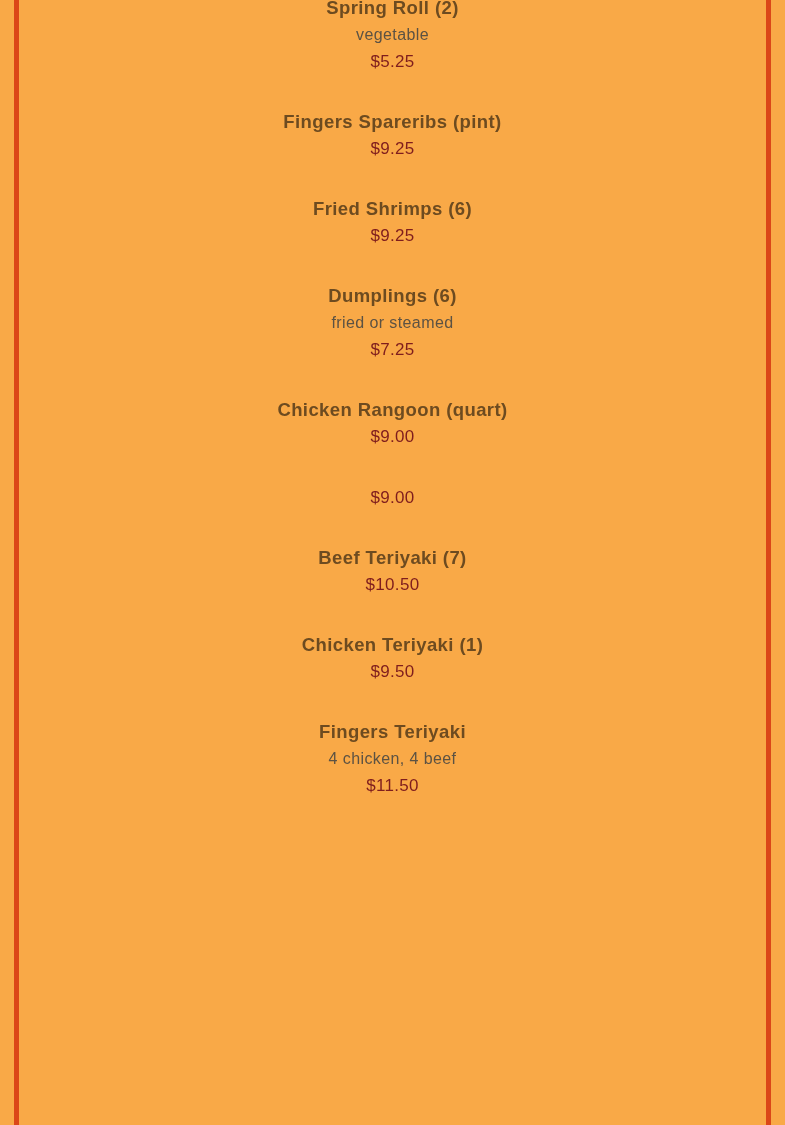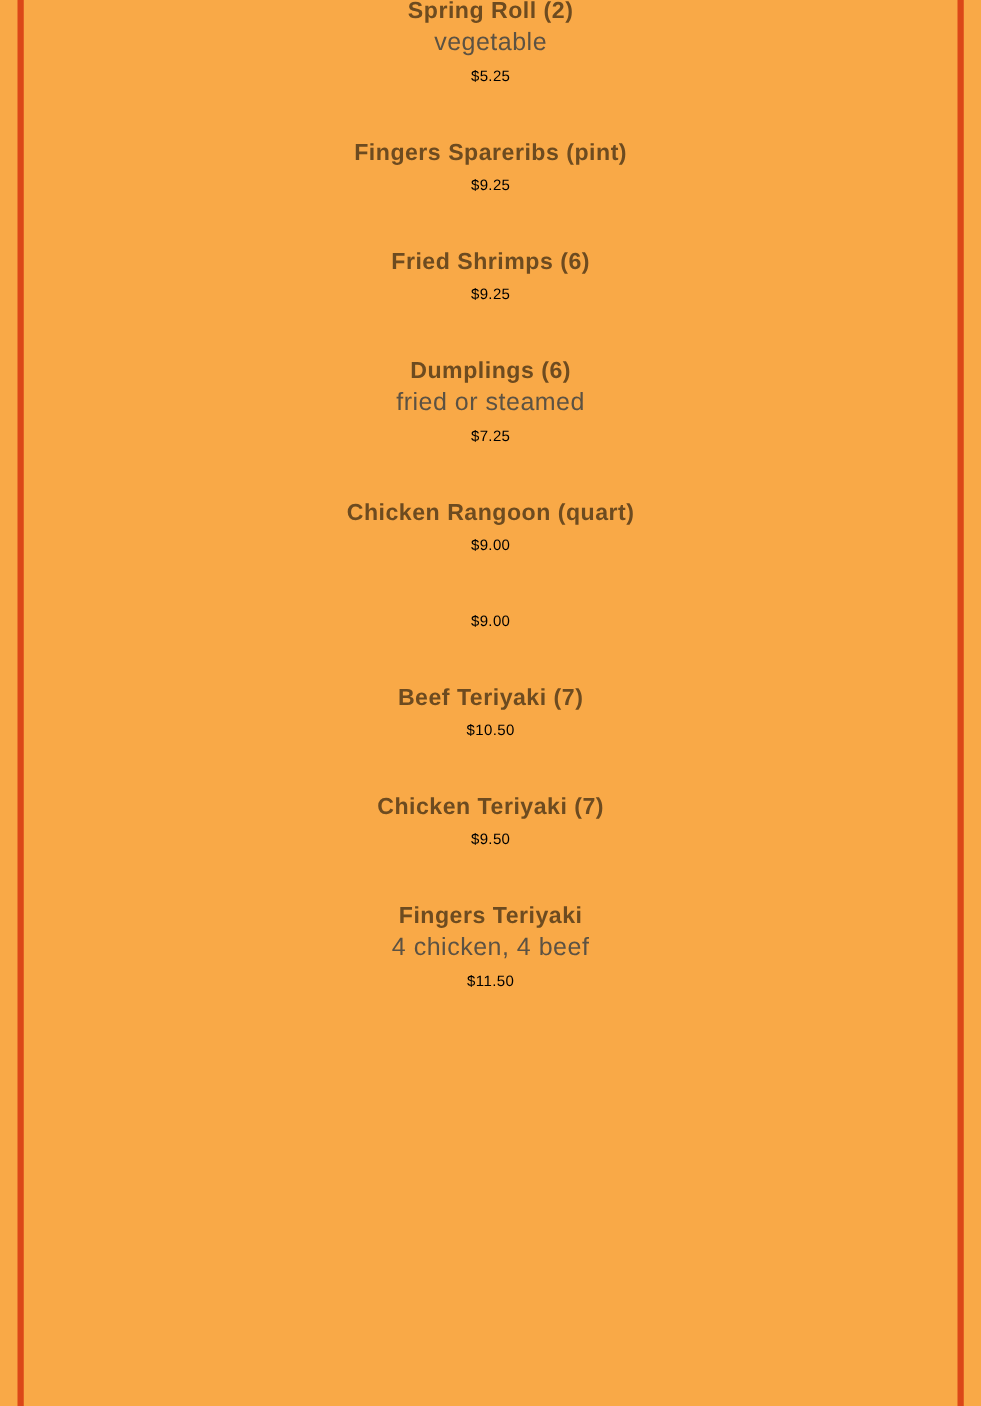--- a/index.html
+++ b/index.html
@@ -33,29 +33,29 @@
     margin: 0 auto 34px auto;
   }
   .item-name {
     font-size: 18.5px;
     font-weight: 700;
     line-height: 26px;
     color: #6D4B20;
     letter-spacing: 0.4px;
   }
   .item-desc {
-    font-size: 20px;
+    font-size: 16px;
     line-height: 27px;
     color: #5C5243;
     letter-spacing: 0.4px;
   }
   .item-price {
-    font-size: 12px;
+    font-size: 17px;
     line-height: 27px;
-    color: #000000;
+    color: #7f1d1d;
     letter-spacing: 0.3px;
   }
   
   .partial-line {
     height: 4px;
     width: 170px;
     margin: 8px auto 0 auto;
     background: repeating-linear-gradient(
       90deg,
       #5C5243 0 8px,
@@ -111,21 +111,21 @@
     <div class="item-price">$9.00</div>
   </div>
 
   <div class="menu-item">
     <div class="item-name">Beef Teriyaki (7)</div>
 
     <div class="item-price">$10.50</div>
   </div>
 
   <div class="menu-item">
-    <div class="item-name">Chicken Teriyaki (7)</div>
+    <div class="item-name">Chicken Teriyaki (1)</div>
 
     <div class="item-price">$9.50</div>
   </div>
 
   <div class="menu-item">
     <div class="item-name">Fingers Teriyaki</div>
     <div class="item-desc">4 chicken, 4 beef</div>
     <div class="item-price">$11.50</div>
   </div>
 

